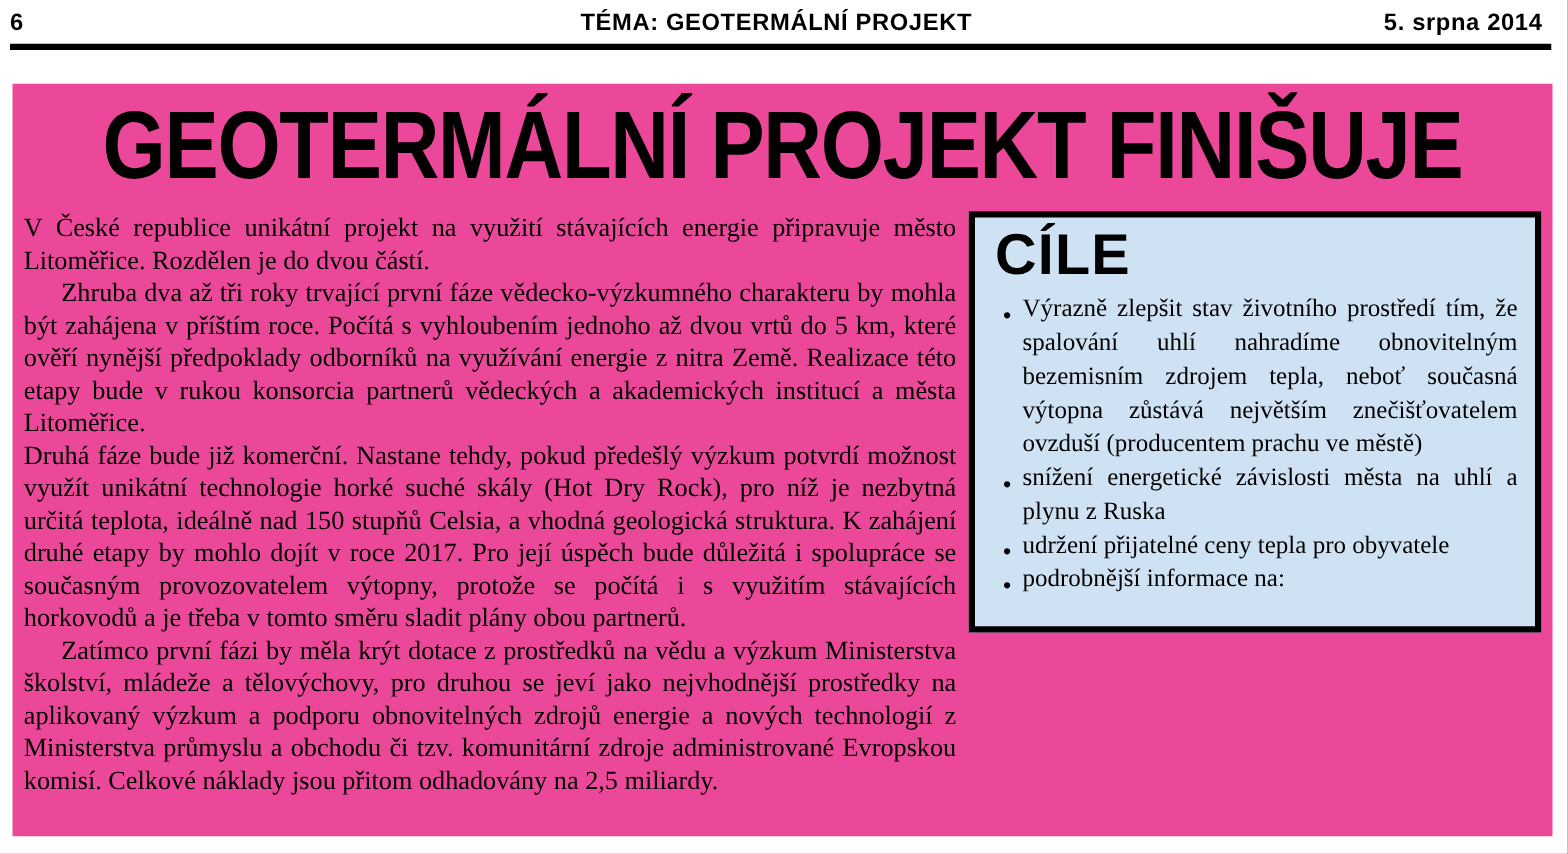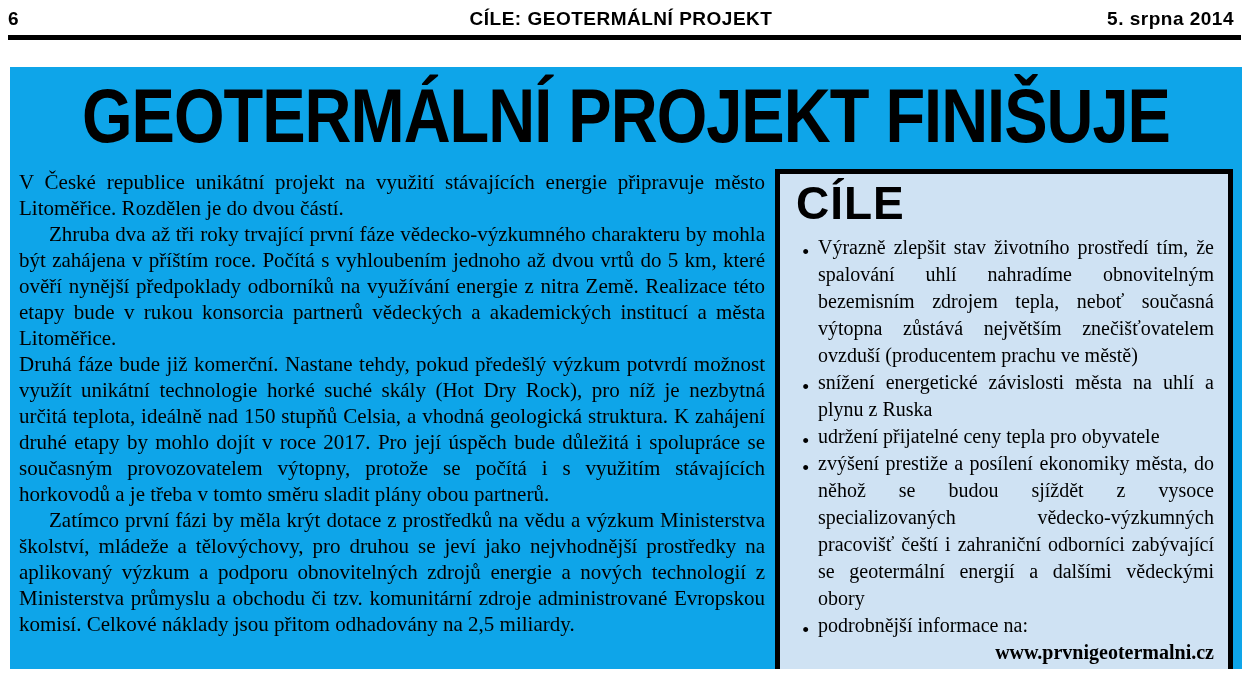--- a/index.html
+++ b/index.html
@@ -30,21 +30,21 @@
   .head-rule {
     height: 5px;
     background: #000;
     margin: 4px 13px 0 8px;
   }
 
   
   .panel {
     margin: 27px 12px 0 10px;
     height: 602px;
-    background: #0ea5e9;
+    background: #ec4899;
     padding: 0 9px;
     overflow: hidden;
   }
 
   .headline-wrap {
     height: 96px;
     display: flex;
     align-items: center;
     justify-content: center;
   }
@@ -110,21 +110,21 @@
     display: block;
     text-align: right;
     font-weight: bold;
   }
 </style>
 </head>
 <body>
 
 <div class="masthead">
   <div class="page-num">6</div>
-  <div class="section">CÍLE: GEOTERMÁLNÍ PROJEKT</div>
+  <div class="section">TÉMA: GEOTERMÁLNÍ PROJEKT</div>
   <div class="date">5. srpna 2014</div>
 </div>
 <div class="head-rule"></div>
 
 <div class="panel">
 
   <div class="headline-wrap">
     <div class="headline">GEOTERMÁLNÍ PROJEKT FINIŠUJE</div>
   </div>
 
@@ -136,22 +136,20 @@
       <p>Druhá fáze bude již komerční. Nastane tehdy, pokud předešlý výzkum potvrdí možnost využít unikátní technologie horké suché skály (Hot Dry Rock), pro níž je nezbytná určitá teplota, ideálně nad 150 stupňů Celsia, a vhodná geologická struktura. K zahájení druhé etapy by mohlo dojít v roce 2017. Pro její úspěch bude důležitá i spolupráce se současným provozovatelem výtopny, protože se počítá i s využitím stávajících horkovodů a je třeba v tomto směru sladit plány obou partnerů.</p>
       <p class="indent">Zatímco první fázi by měla krýt dotace z prostředků na vědu a výzkum Ministerstva školství, mládeže a tělovýchovy, pro druhou se jeví jako nejvhodnější prostředky na aplikovaný výzkum a podporu obnovitelných zdrojů energie a nových technologií z Ministerstva průmyslu a obchodu či tzv. komunitární zdroje administrované Evropskou komisí. Celkové náklady jsou přitom odhadovány na 2,5 miliardy.</p>
     </div>
 
     <div class="goals">
       <h2 class="goals-title">CÍLE</h2>
       <ul>
         <li>Výrazně zlepšit stav životního prostředí tím, že spalování uhlí nahradíme obnovitelným bezemisním zdrojem tepla, neboť současná výtopna zůstává největším znečišťovatelem ovzduší (producentem prachu ve městě)</li>
         <li>snížení energetické závislosti města na uhlí a plynu z Ruska</li>
         <li>udržení přijatelné ceny tepla pro obyvatele</li>
-        <li>zvýšení prestiže a posílení ekonomiky města, do něhož se budou sjíždět z vysoce specializovaných vědecko-výzkumných pracovišť čeští i zahraniční odborníci zabývající se geotermální energií a dalšími vědeckými obory</li>
         <li>
           <span>podrobnější informace na:</span>
-          <span class="site-link">www.prvnigeotermalni.cz</span>
         </li>
       </ul>
     </div>
 
   </div>
 </div>
 
 </body></html>

